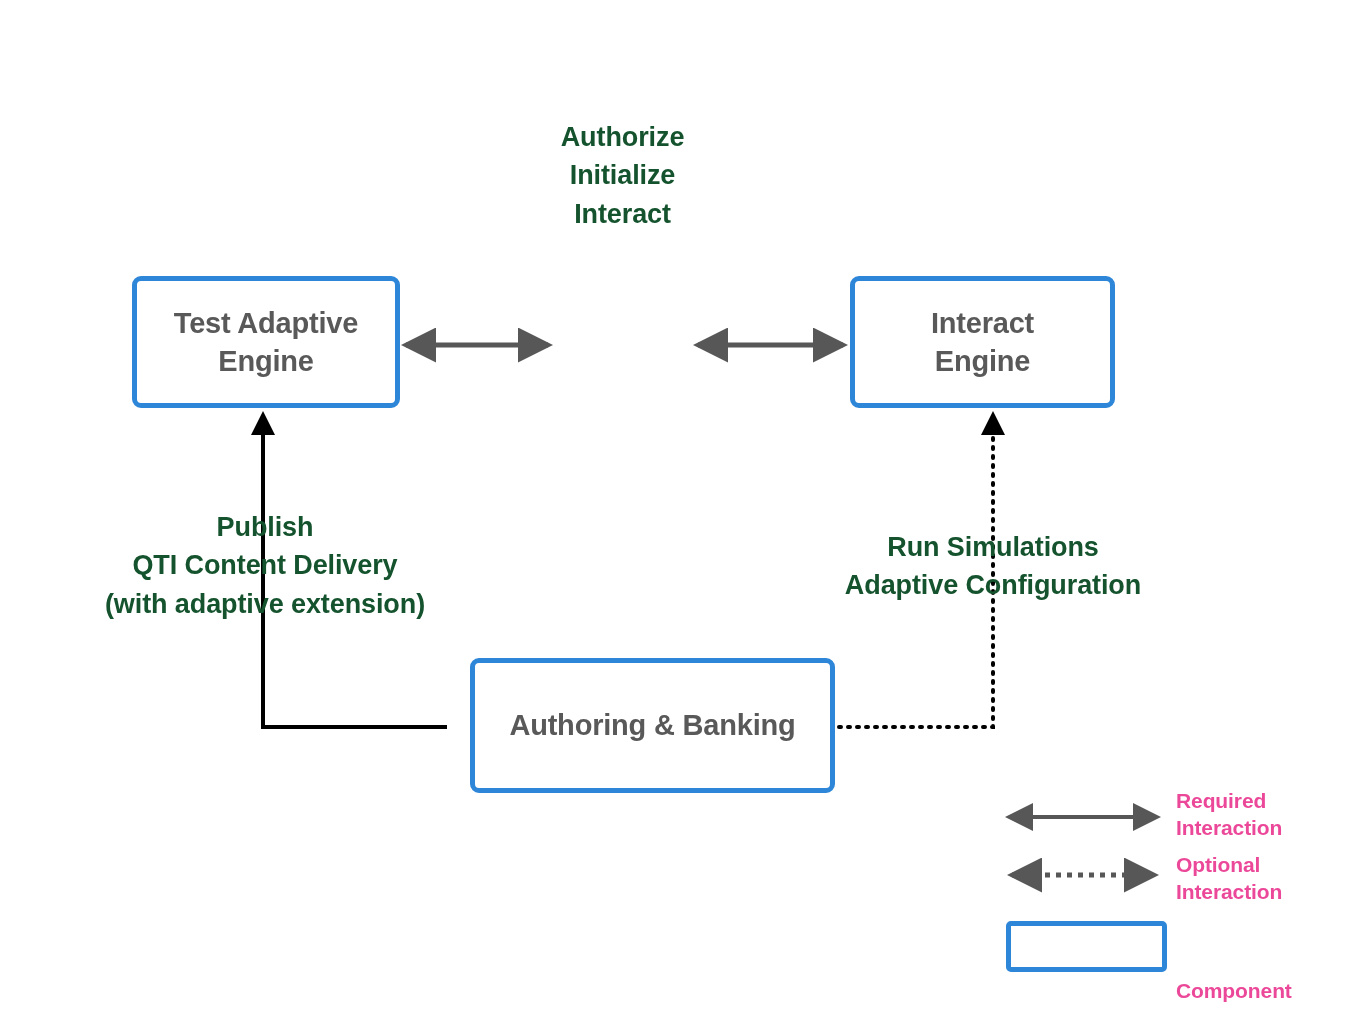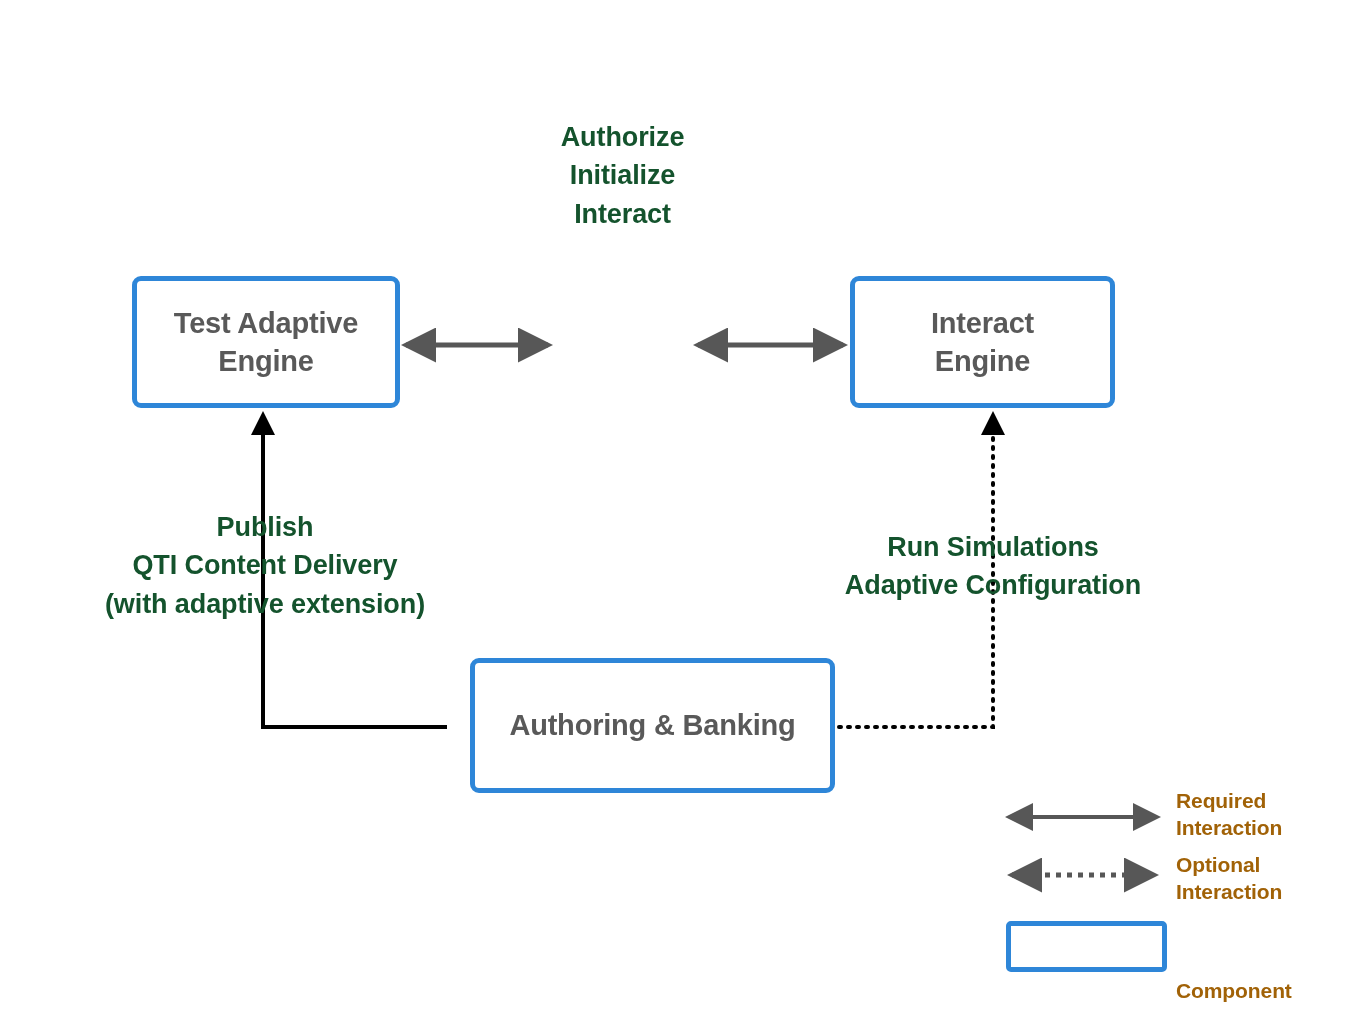--- a/index.html
+++ b/index.html
@@ -48,21 +48,21 @@
     color: #14532d;
     font-weight: bold;
     font-size: 27px;
     line-height: 1.42;
     text-align: center;
     white-space: pre-line;
     letter-spacing: -0.1px;
   }
   .legend-label {
     position: absolute;
-    color: #a16207;
+    color: #ec4899;
     font-weight: bold;
     font-size: 21px;
     line-height: 1.28;
     white-space: pre-line;
     letter-spacing: -0.1px;
   }
   .legend-box {
     position: absolute;
     box-sizing: border-box;
     border: 5px solid #2e86d8;

